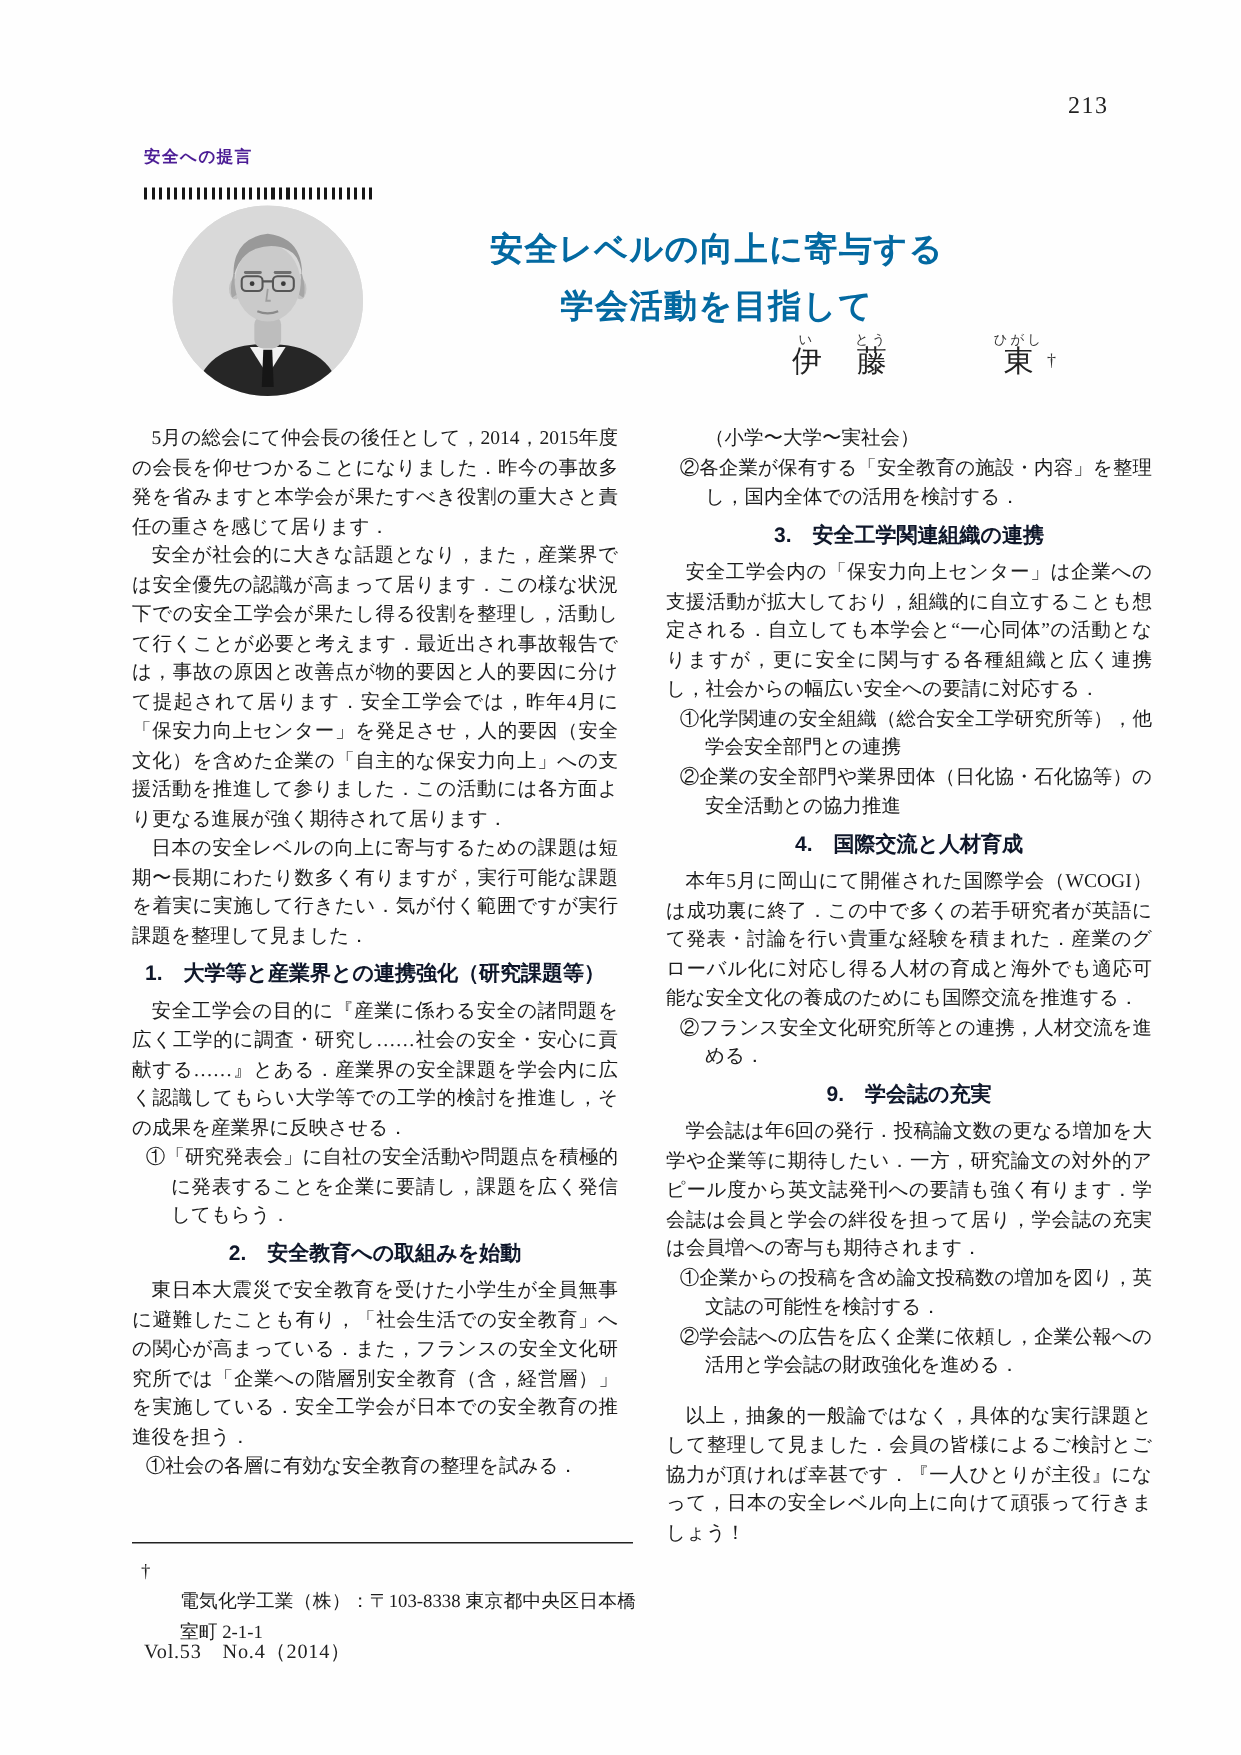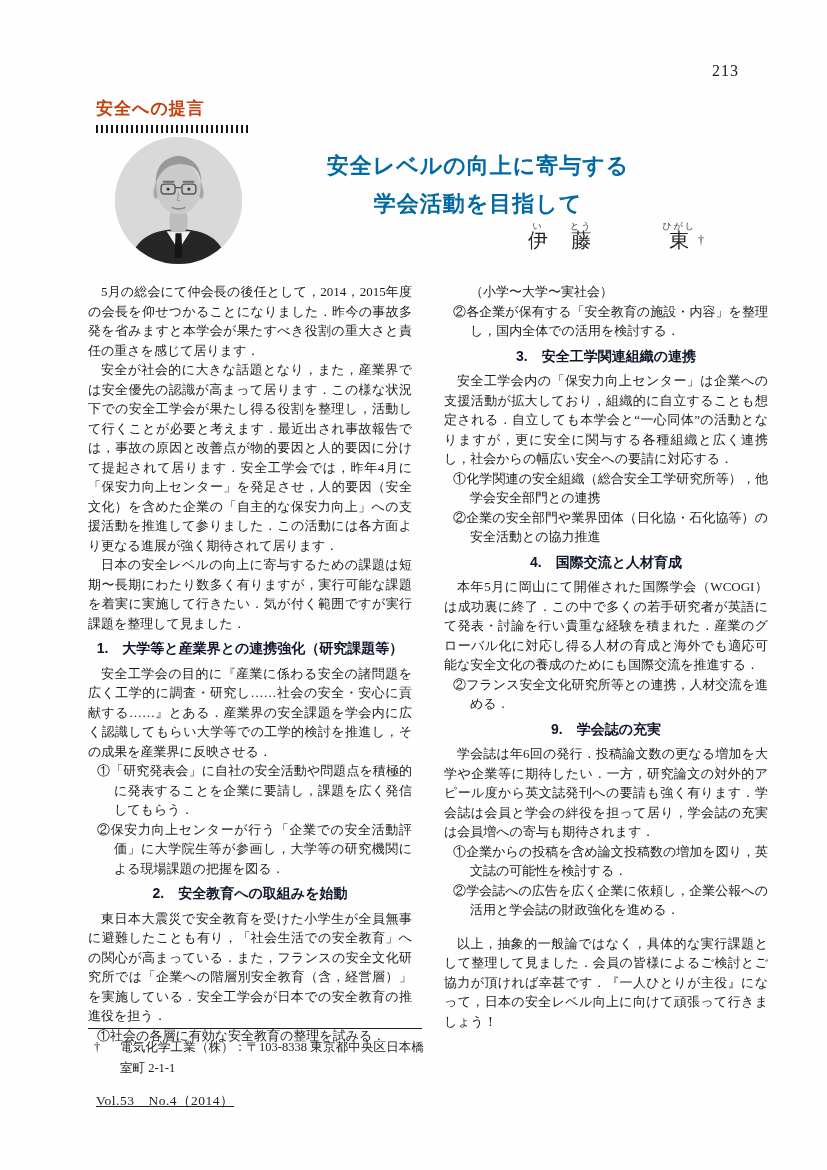--- a/index.html
+++ b/index.html
@@ -12,21 +12,21 @@
   .page{position:absolute;inset:0;background:#fefefe;}
 
   .page-number{
     position:absolute;top:62px;right:88px;
     font-size:16px;letter-spacing:1px;color:#222;
   }
 
   .series-label{
     position:absolute;left:96px;top:97px;
     font-family:"Liberation Sans","DejaVu Sans",sans-serif;
-    font-weight:700;font-size:17px;color:#c2410c;letter-spacing:1px;
+    font-weight:700;font-size:11px;color:#4c1d95;letter-spacing:1px;
   }
   .series-stripes{
     position:absolute;left:96px;top:125px;width:153px;height:8px;
     background:repeating-linear-gradient(90deg,#161616 0px,#161616 2px,transparent 2px,transparent 5px);
   }
 
   .photo{
     position:absolute;left:115px;top:137px;width:127px;height:127px;
     border-radius:50%;overflow:hidden;background:#d8d8d8;
   }
@@ -71,25 +71,25 @@
 
   .footnote-rule{
     position:absolute;left:88px;top:1028px;width:334px;
     border-top:1.5px solid #222;
   }
   .footnote{
     position:absolute;left:94px;top:1037px;width:330px;
     display:flex;font-size:12.5px;line-height:21px;color:#1b1b1b;
   }
   .fn-mark{width:26px;flex:none;}
-  .fn-text{flex:1;text-align:justify;}
+  .fn-text{flex:1;text-align:justify;margin-top:20px;}
 
   .volume-footer{
     position:absolute;left:96px;top:1092px;
-    font-size:13.5px;color:#222;letter-spacing:0.5px;text-decoration:underline;
+    font-size:13.5px;color:#222;letter-spacing:0.5px;
   }
 </style>
 </head>
 <body>
 
 <div class="page">
 
   <div class="page-number">213</div>
 
   <div class="series-label">安全への提言</div>
@@ -145,21 +145,20 @@
     <span class="dagger-sup">†</span>
   </div>
 
   <div class="col col-left">
     <p class="para">5月の総会にて仲会長の後任として，2014，2015年度の会長を仰せつかることになりました．昨今の事故多発を省みますと本学会が果たすべき役割の重大さと責任の重さを感じて居ります．</p>
     <p class="para">安全が社会的に大きな話題となり，また，産業界では安全優先の認識が高まって居ります．この様な状況下での安全工学会が果たし得る役割を整理し，活動して行くことが必要と考えます．最近出され事故報告では，事故の原因と改善点が物的要因と人的要因に分けて提起されて居ります．安全工学会では，昨年4月に「保安力向上センター」を発足させ，人的要因（安全文化）を含めた企業の「自主的な保安力向上」への支援活動を推進して参りました．この活動には各方面より更なる進展が強く期待されて居ります．</p>
     <p class="para">日本の安全レベルの向上に寄与するための課題は短期〜長期にわたり数多く有りますが，実行可能な課題を着実に実施して行きたい．気が付く範囲ですが実行課題を整理して見ました．</p>
     <h2 class="heading">1.　大学等と産業界との連携強化（研究課題等）</h2>
     <p class="para">安全工学会の目的に『産業に係わる安全の諸問題を広く工学的に調査・研究し……社会の安全・安心に貢献する……』とある．産業界の安全課題を学会内に広く認識してもらい大学等での工学的検討を推進し，その成果を産業界に反映させる．</p>
     <p class="item">①「研究発表会」に自社の安全活動や問題点を積極的に発表することを企業に要請し，課題を広く発信してもらう．</p>
-    <p class="item">②保安力向上センターが行う「企業での安全活動評価」に大学院生等が参画し，大学等の研究機関による現場課題の把握を図る．</p>
     <h2 class="heading">2.　安全教育への取組みを始動</h2>
     <p class="para">東日本大震災で安全教育を受けた小学生が全員無事に避難したことも有り，「社会生活での安全教育」への関心が高まっている．また，フランスの安全文化研究所では「企業への階層別安全教育（含，経営層）」を実施している．安全工学会が日本での安全教育の推進役を担う．</p>
     <p class="item">①社会の各層に有効な安全教育の整理を試みる．</p>
   </div>
 
   <div class="col col-right">
     <p class="item-cont">（小学〜大学〜実社会）</p>
     <p class="item">②各企業が保有する「安全教育の施設・内容」を整理し，国内全体での活用を検討する．</p>
     <h2 class="heading">3.　安全工学関連組織の連携</h2>
     <p class="para">安全工学会内の「保安力向上センター」は企業への支援活動が拡大しており，組織的に自立することも想定される．自立しても本学会と“一心同体”の活動となりますが，更に安全に関与する各種組織と広く連携し，社会からの幅広い安全への要請に対応する．</p>

